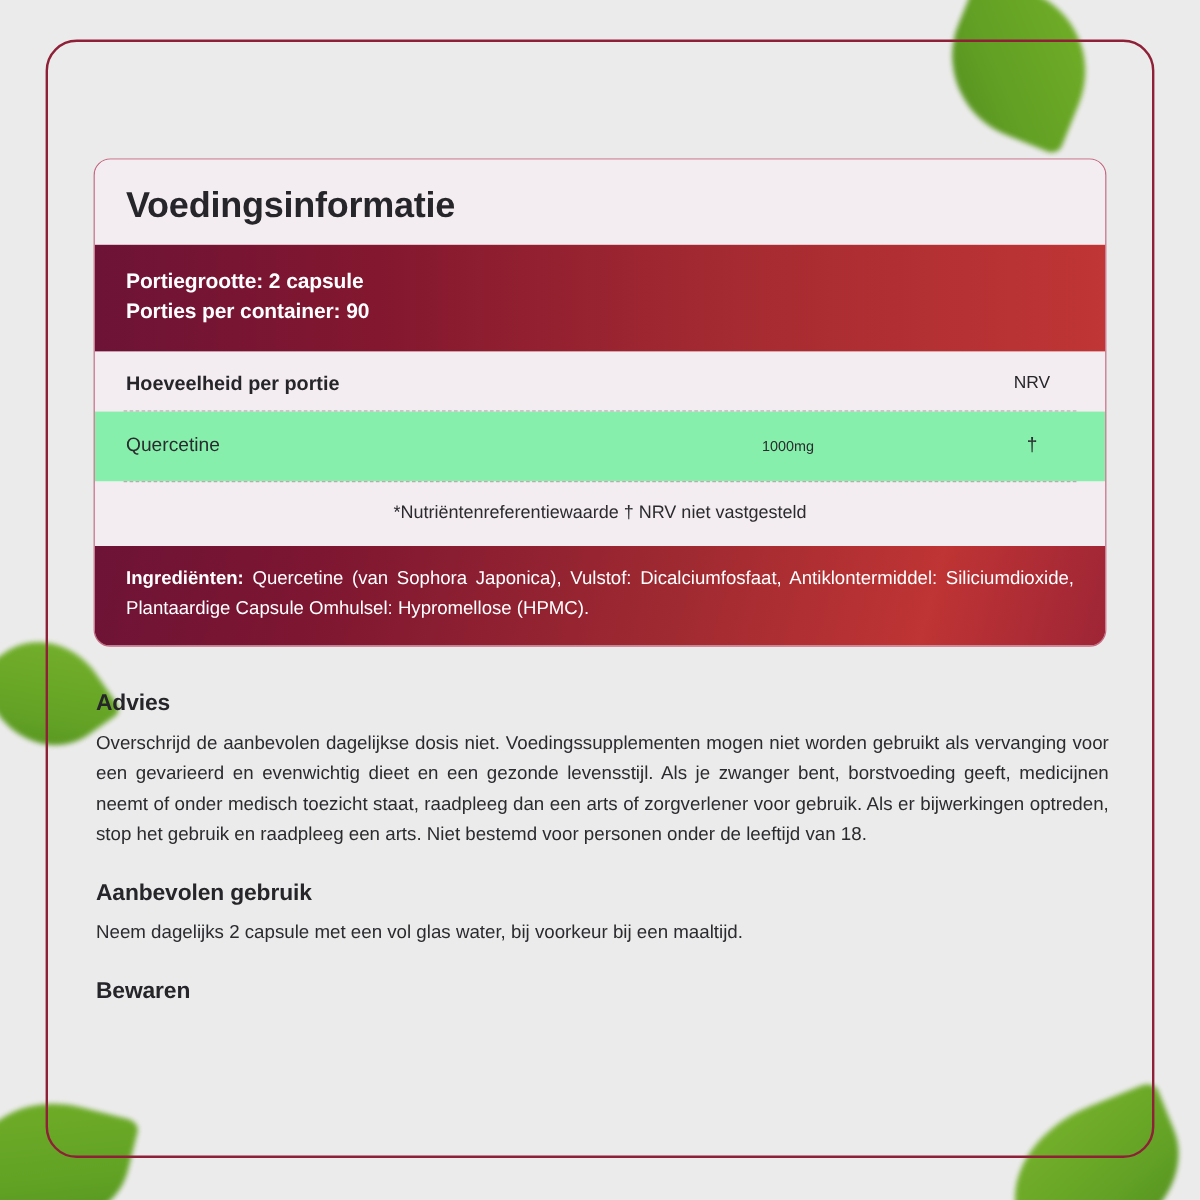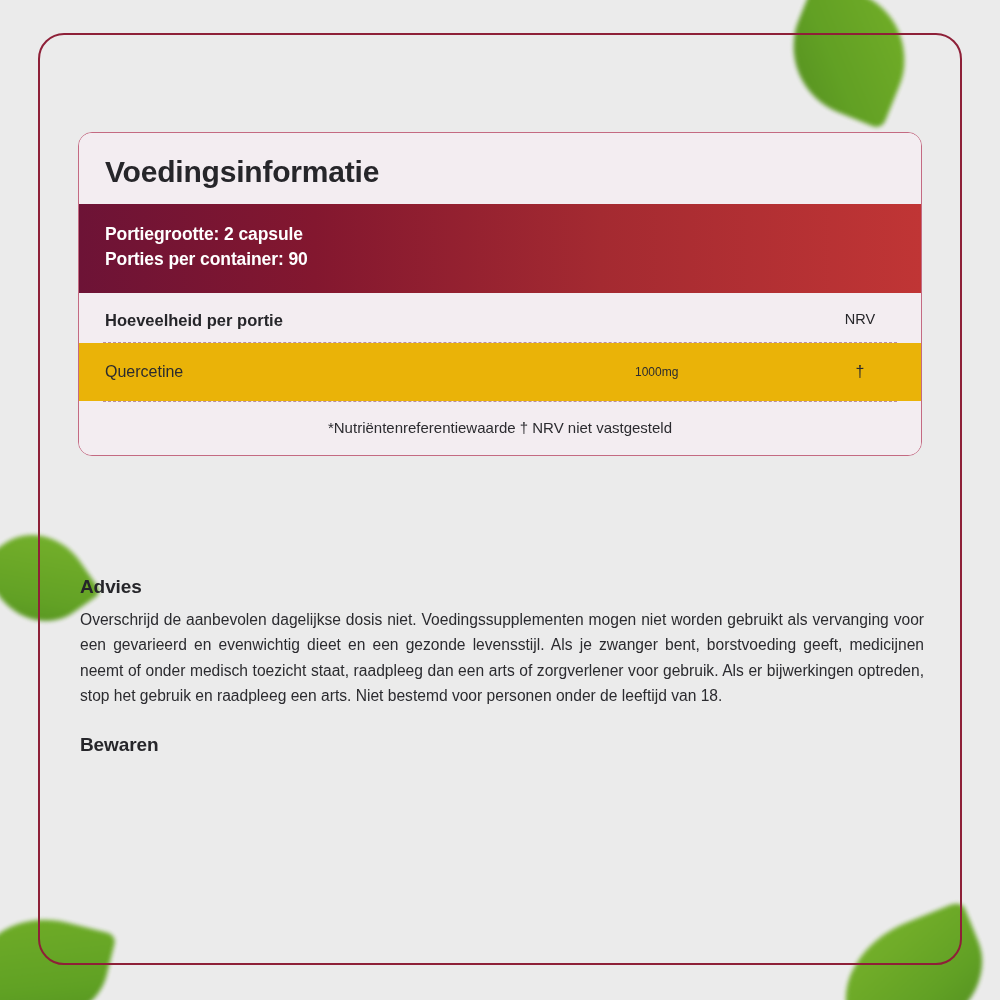--- a/index.html
+++ b/index.html
@@ -122,21 +122,21 @@
   .dashed-sep {
     border-top: 1.4px dashed #b98fa3;
     margin: 0 24px;
     height: 0;
   }
 
   .nutrient-row {
     display: flex;
     align-items: center;
     padding: 20px 26px 20px 26px;
-    background: #eab308;
+    background: #86efac;
   }
   .nutrient-name {
     flex: 1;
     font-size: 16px;
     color: #2b2b2f;
   }
   .nutrient-amount {
     font-size: 12px;
     color: #2b2b2f;
     width: 190px;
@@ -226,26 +226,34 @@
   <div class="nutrient-row">
     <div class="nutrient-name">Quercetine</div>
     <div class="nutrient-amount">1000mg</div>
     <div class="nutrient-nrv">†</div>
   </div>
 
   <div class="dashed-sep"></div>
 
   <div class="footnote-row">*Nutriëntenreferentiewaarde † NRV niet vastgesteld</div>
 
+  <div class="ingredients-band">
+    <b>Ingrediënten:</b>
+    <span>Quercetine (van Sophora Japonica), Vulstof: Dicalciumfosfaat, Antiklontermiddel: Siliciumdioxide, Plantaardige Capsule Omhulsel: Hypromellose (HPMC).</span>
+  </div>
 </div>
 
 <div class="sections">
 
   <div class="section sp-advies">
     <h2 class="section-heading">Advies</h2>
     <p class="section-body">Overschrijd de aanbevolen dagelijkse dosis niet. Voedingssupplementen mogen niet worden gebruikt als vervanging voor een gevarieerd en evenwichtig dieet en een gezonde levensstijl. Als je zwanger bent, borstvoeding geeft, medicijnen neemt of onder medisch toezicht staat, raadpleeg dan een arts of zorgverlener voor gebruik. Als er bijwerkingen optreden, stop het gebruik en raadpleeg een arts. Niet bestemd voor personen onder de leeftijd van 18.</p>
   </div>
 
+  <div class="section sp-gebruik">
+    <h2 class="section-heading">Aanbevolen gebruik</h2>
+    <p class="section-body nojustify">Neem dagelijks 2 capsule met een vol glas water, bij voorkeur bij een maaltijd.</p>
+  </div>
 
   <div class="section">
     <h2 class="section-heading">Bewaren</h2>
   </div>
 </div>
 
 </body></html>

